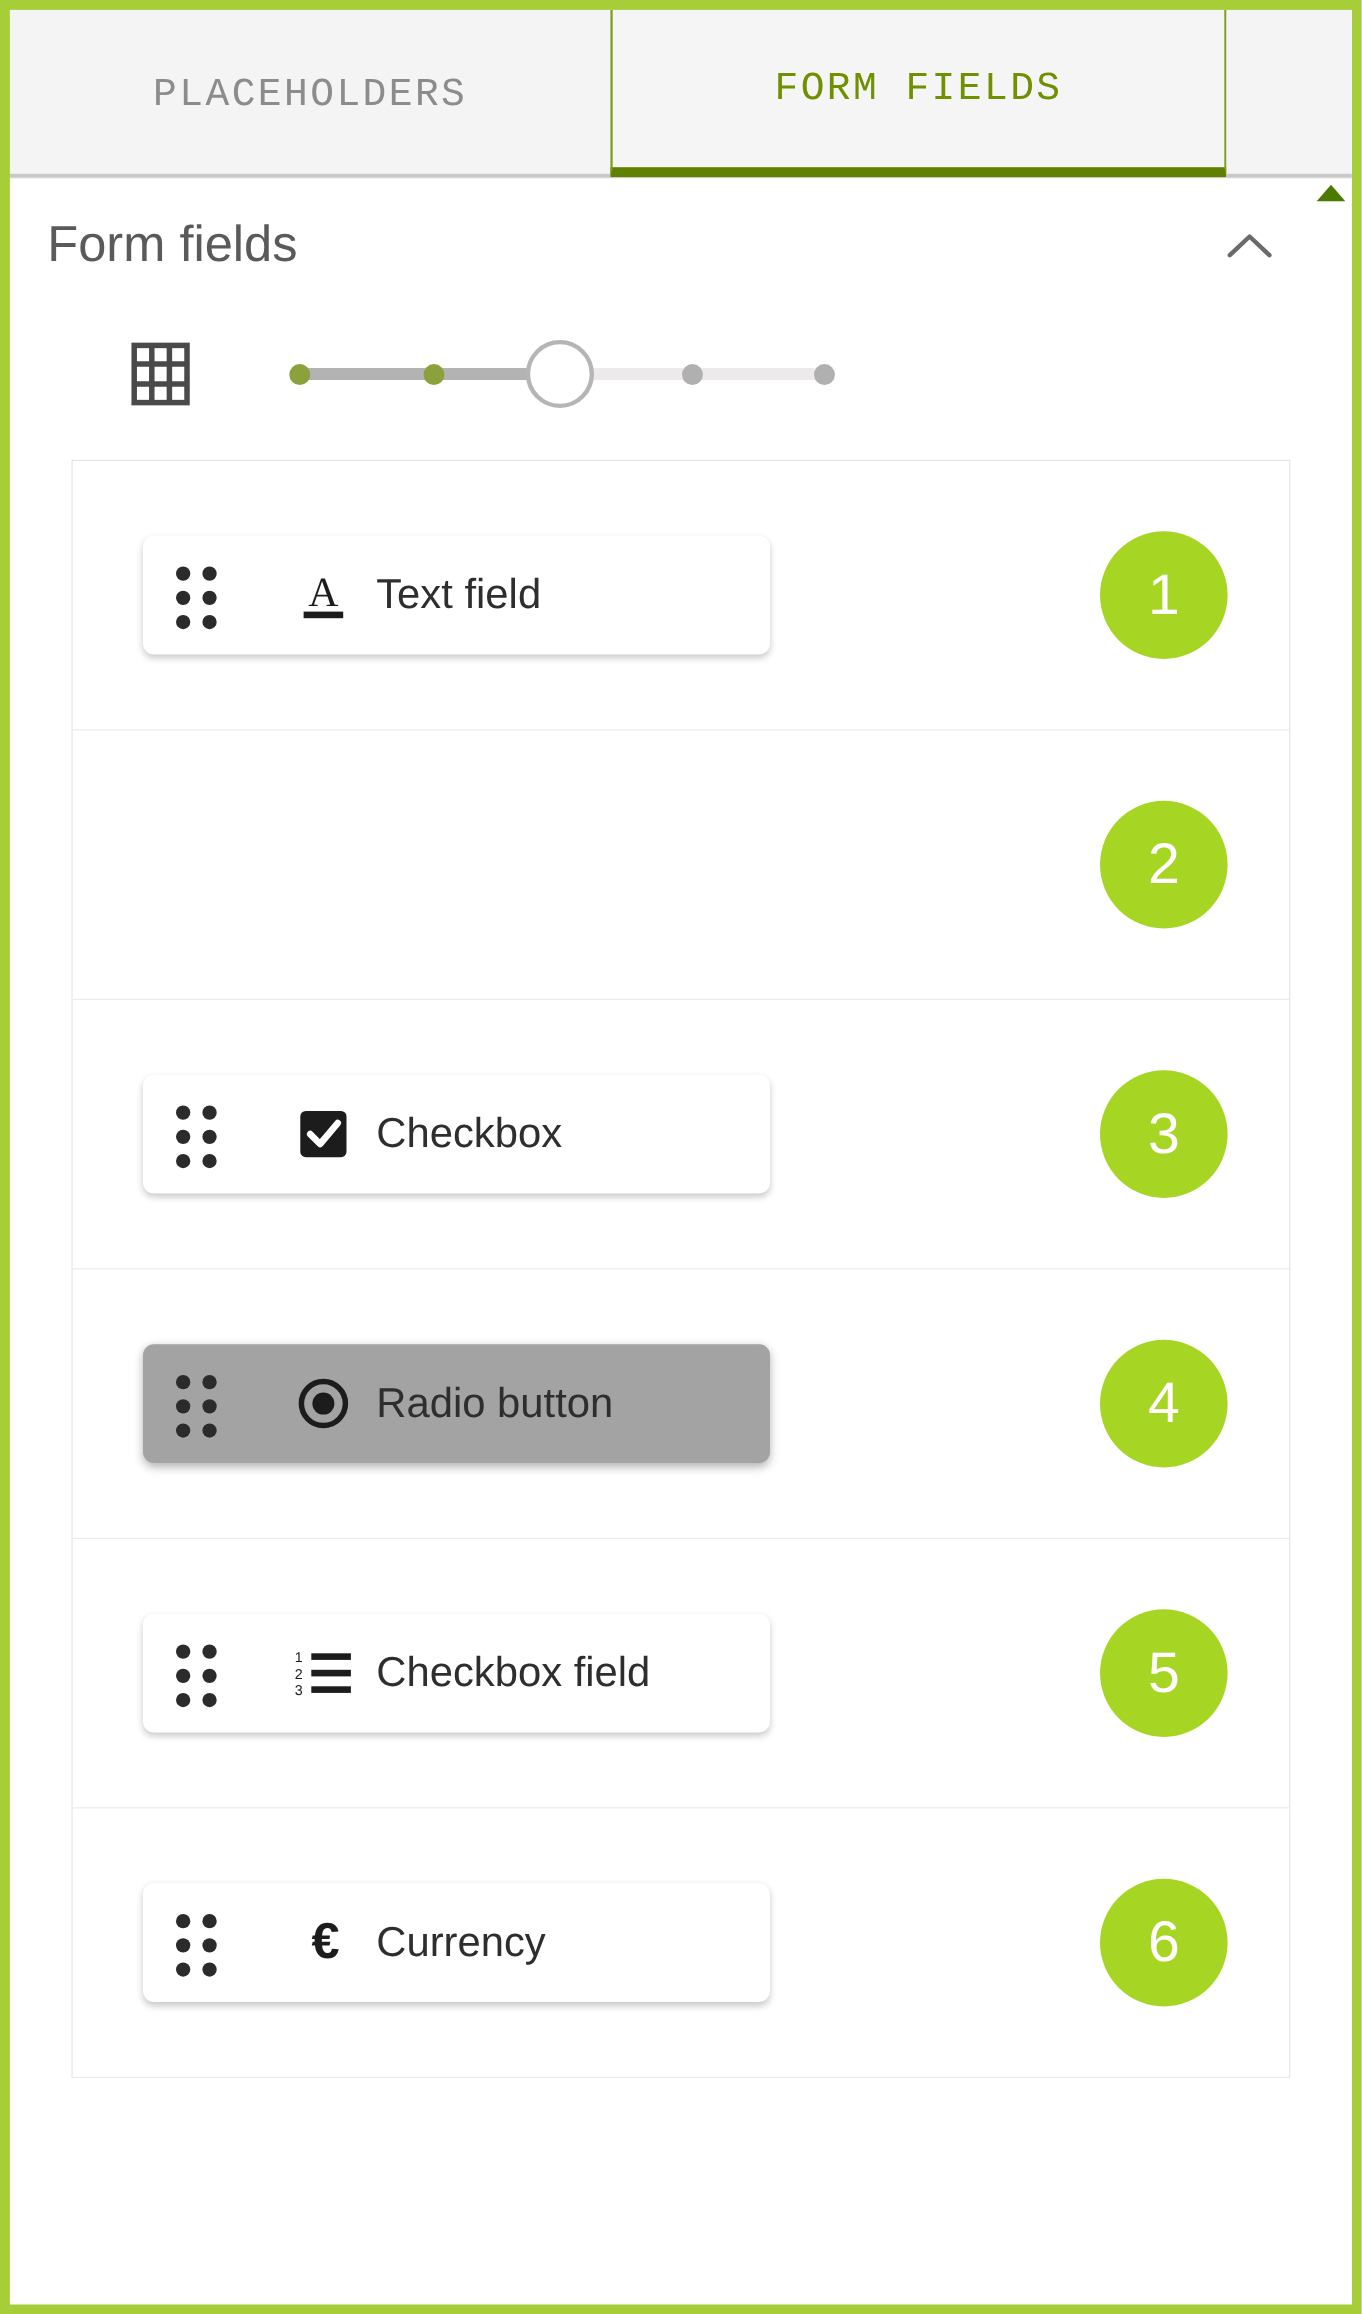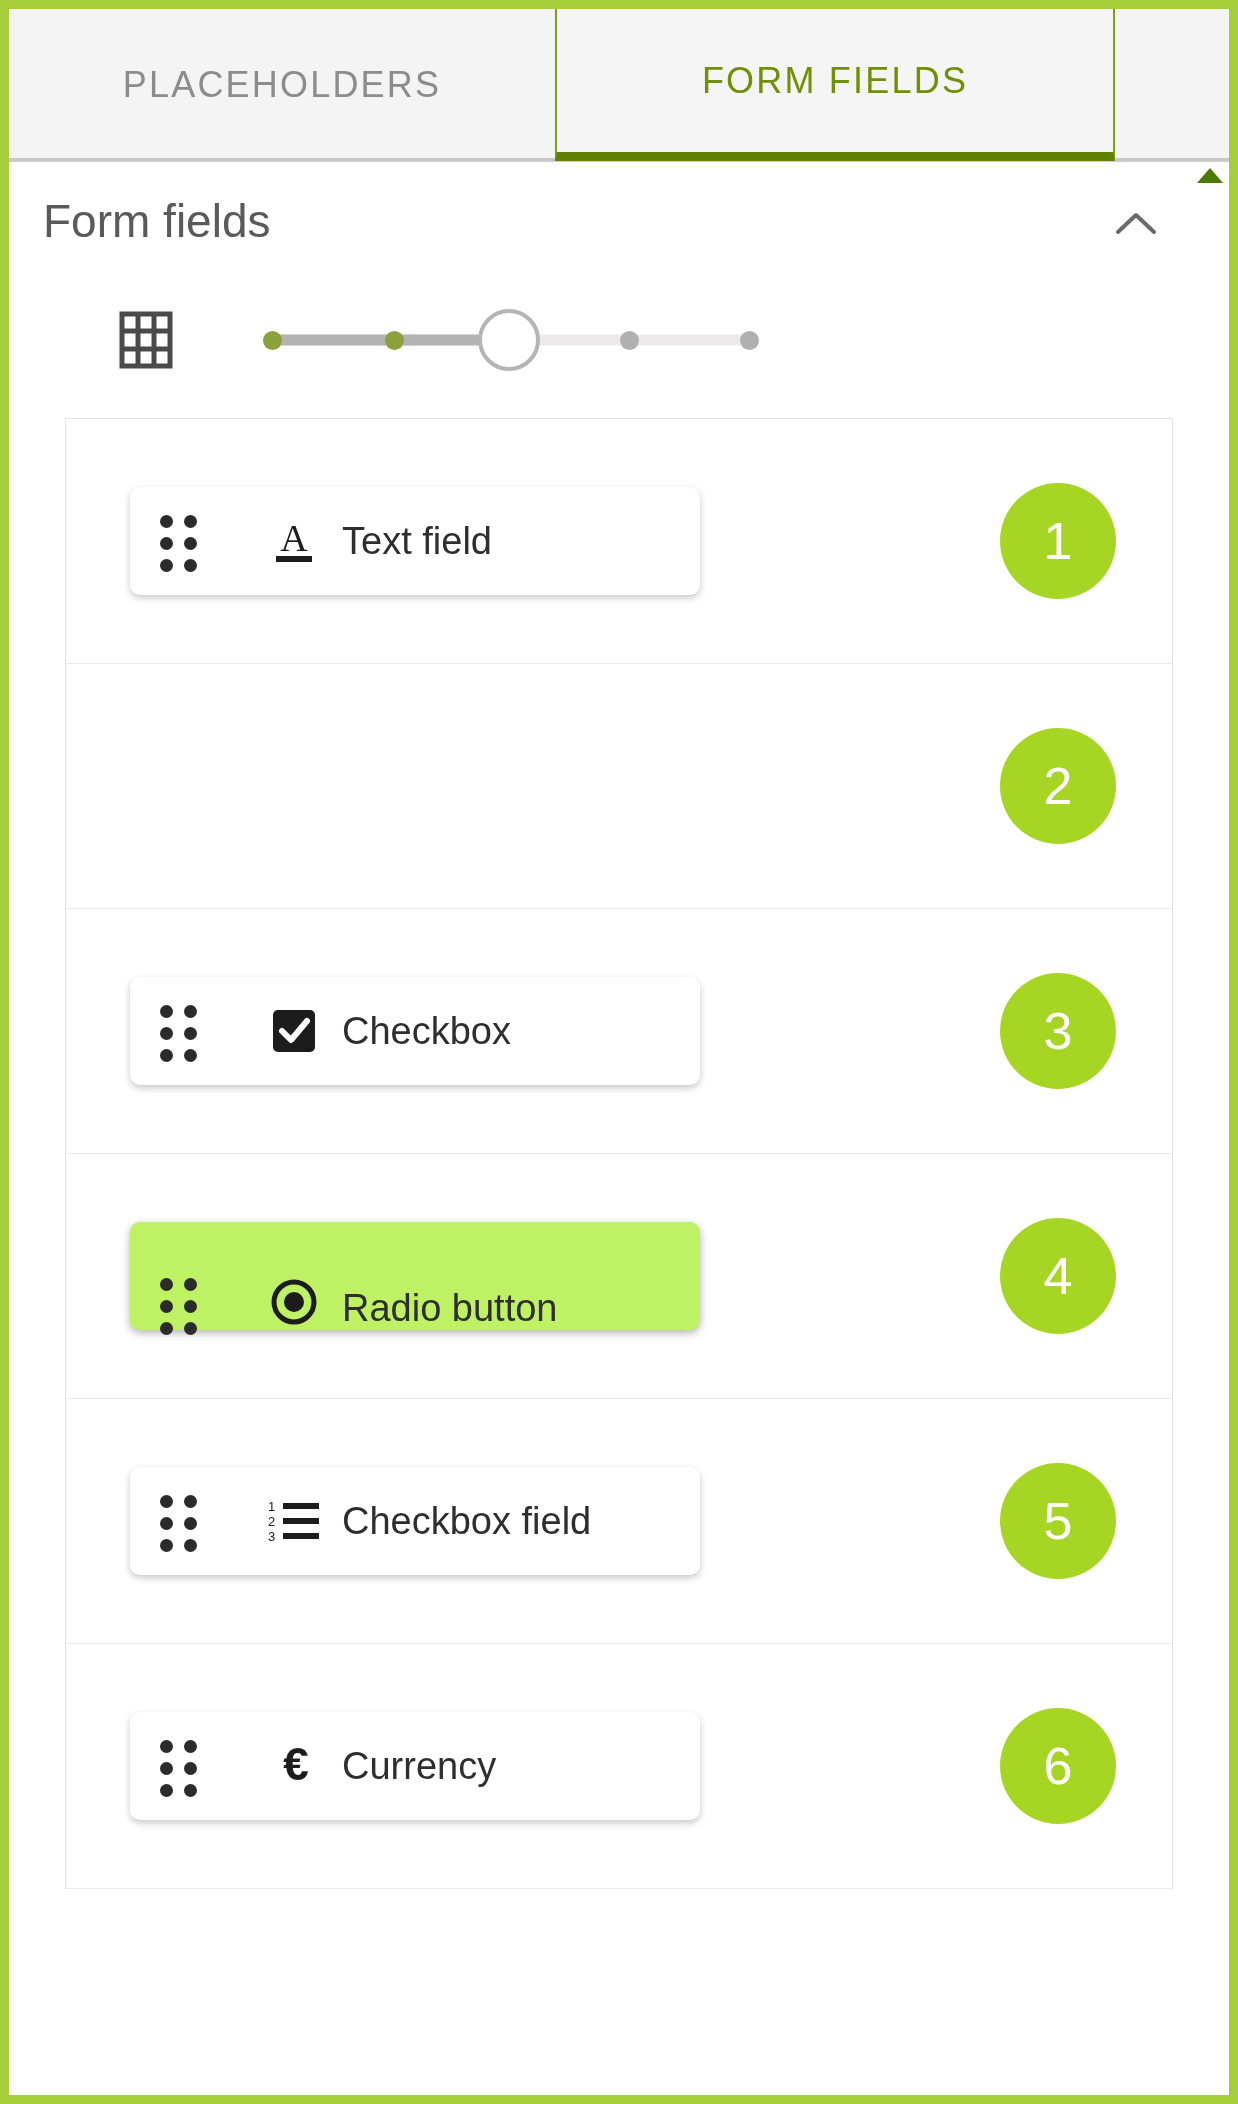--- a/index.html
+++ b/index.html
@@ -31,20 +31,21 @@
   }
   .tab {
     display: flex;
     align-items: center;
     justify-content: center;
     background: #f4f4f4;
     font-size: 36px;
     letter-spacing: 2.2px;
     color: #8c8c8c;
     user-select: none;
+    font-family: Liberation Mono, monospace;
   }
   #tab-placeholders {
     width: 548px;
     border-right: 2px solid #7ea01b;
     box-shadow: inset 0 -3px 0 #c9c9c9;
   }
   #tab-form-fields {
     width: 560px;
     color: #6f9000;
     font-weight: 500;
@@ -168,23 +169,22 @@
     margin-left: 64px;
     width: 570px;
     height: 108px;
     background: #ffffff;
     border-radius: 10px;
     box-shadow: 0 3px 7px rgba(0,0,0,0.22);
     display: flex;
     align-items: center;
   }
   .field-chip.selected {
-    background: #bef264;
+    background: #a3a3a3;
     box-shadow: 0 3px 9px rgba(0,0,0,0.30);
-    align-items: flex-end;
   }
 
   .drag-handle {
     margin-left: 30px;
     width: 38px; height: 52px;
     flex: none;
     display: grid;
     grid-template-columns: 13px 13px;
     grid-template-rows: 13px 13px 13px;
     column-gap: 11px;

